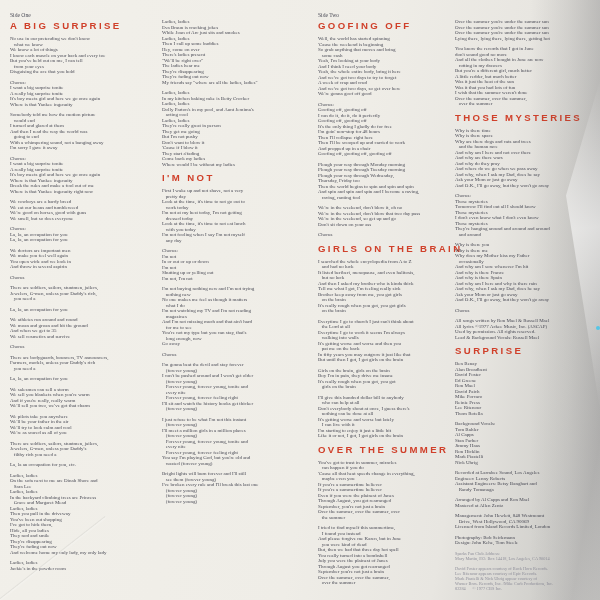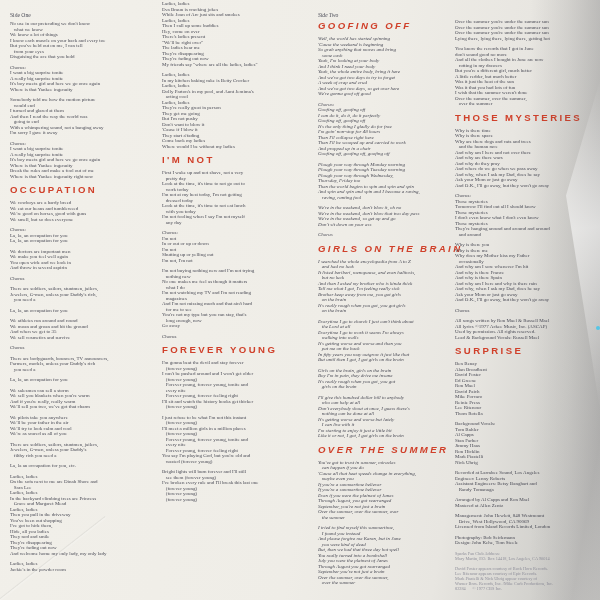--- a/index.html
+++ b/index.html
@@ -3,22 +3,22 @@
 <meta charset="utf-8">
 <style>
   html,body{margin:0;padding:0;}
   body{
     width:600px;height:600px;overflow:hidden;position:relative;
     font-family:"Liberation Serif", serif;
     background:linear-gradient(100deg,#f2f0ea 0%,#efede7 55%,#e8e6e1 76%,#d3d2ce 90%,#c9c8c5 96%,#dddcd8 100%);
   }
   .col{position:absolute;}
   .col1{left:10px;top:12px;width:150px;}
-  .col2{left:162px;top:1px;width:152px;}
-  .col3{left:318px;top:12px;width:140px;font-style:italic;}
+  .col2{left:162px;top:19px;width:152px;}
+  .col3{left:318px;top:12px;width:140px;}
   .col4{left:455px;top:19px;width:142px;}
   .side{
     font-size:5.6px;line-height:7px;color:#4a4b56;margin:0 0 2px 0;
   }
   .heading{
     font-family:"Liberation Sans", sans-serif;font-weight:bold;
     font-size:9.6px;line-height:10px;letter-spacing:2.4px;
     color:#d0402a;margin:6px 0 5px 0;white-space:nowrap;
   }
   .heading.first{margin-top:1px;}
@@ -47,20 +47,21 @@
   .speck{
     position:absolute;left:596px;top:326px;width:4px;height:4px;border-radius:50%;
     background:#56c6e6;pointer-events:none;
   }
 </style>
 </head>
 <body>
 
 <div class="col col1">
     <div class="side">Side One</div>
+    <div class="heading first">A BIG SURPRISE</div>
     <div class="verse">
       <div class="line">No use in our pretending we don't know</div>
       <div class="line">   what we know</div>
       <div class="line">We know a lot of things</div>
       <div class="line">I know each muscle on your back and every toe</div>
       <div class="line">But you've held out on me, I can tell</div>
       <div class="line">   from your eyes</div>
       <div class="line">Disguising the ace that you hold</div>
     </div>
     <div class="verse">
@@ -81,21 +82,20 @@
     </div>
     <div class="verse">
       <div class="line">Chorus:</div>
       <div class="line">I want a big surprise tonite</div>
       <div class="line">A really big surprise tonite</div>
       <div class="line">It's boy meets girl and here we go once again</div>
       <div class="line">Where is that Yankee ingenuity</div>
       <div class="line">Break the rules and make a fool out of me</div>
       <div class="line">Where is that Yankee ingenuity right now</div>
     </div>
-    <div class="heading">OCCUPATION</div>
     <div class="verse">
       <div class="line">We cowboys are a hardy breed</div>
       <div class="line">We eat our beans and tumbleweed</div>
       <div class="line">We're good on horses, good with guns</div>
       <div class="line">We smell, but so does everyone</div>
     </div>
     <div class="verse">
       <div class="line">Chorus:</div>
       <div class="line">La, la, an occupation for you</div>
       <div class="line">La, la, an occupation for you</div>
@@ -237,21 +237,20 @@
       <div class="line">   magazines</div>
       <div class="line">And I'm not missing much and that ain't hard</div>
       <div class="line">   for me to see</div>
       <div class="line">You're not my type but you can stay, that's</div>
       <div class="line">   long enough, now</div>
       <div class="line">Go away</div>
     </div>
     <div class="verse">
       <div class="line">Chorus</div>
     </div>
-    <div class="heading">FOREVER YOUNG</div>
     <div class="verse">
       <div class="line">I'm gonna beat the devil and stay forever</div>
       <div class="line">   (forever young)</div>
       <div class="line">I can't be pushed around and I won't get older</div>
       <div class="line">   (forever young)</div>
       <div class="line">   Forever young, forever young, tonite and</div>
       <div class="line">   every nite</div>
       <div class="line">   Forever young, forever feeling right</div>
       <div class="line">I'll sit and watch the history books get thicker</div>
       <div class="line">   (forever young)</div>

